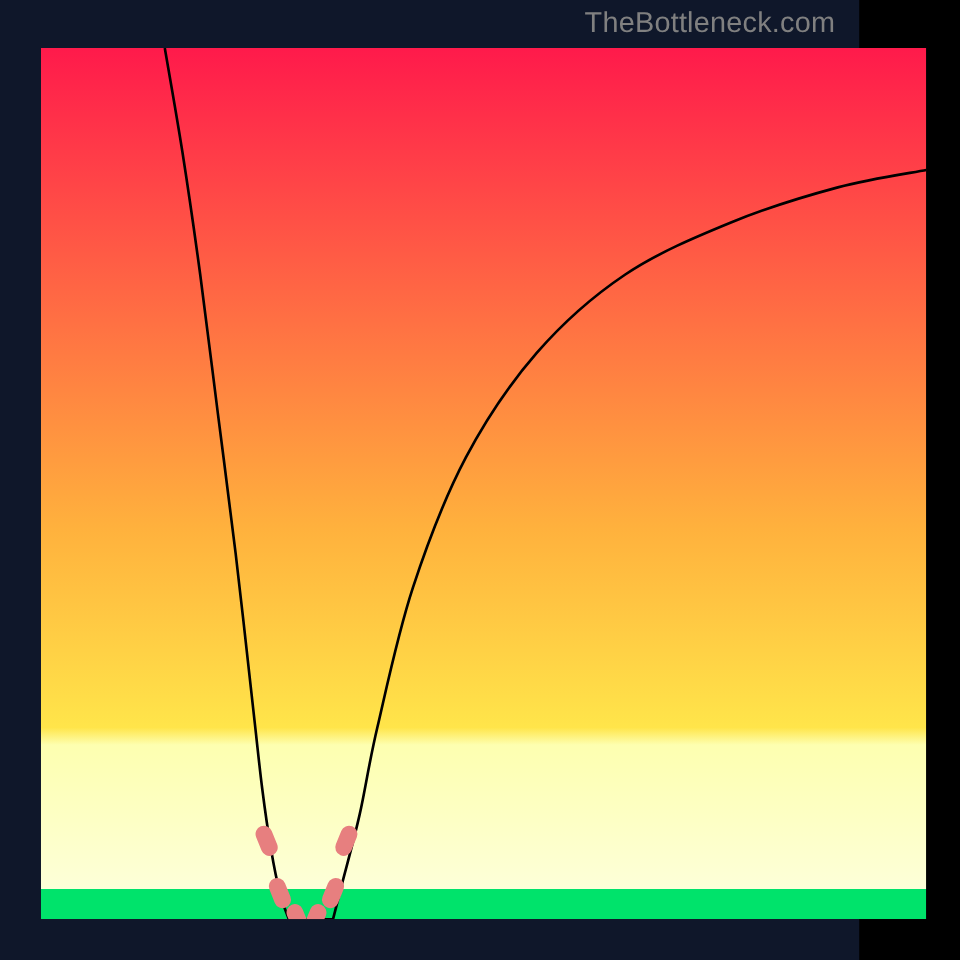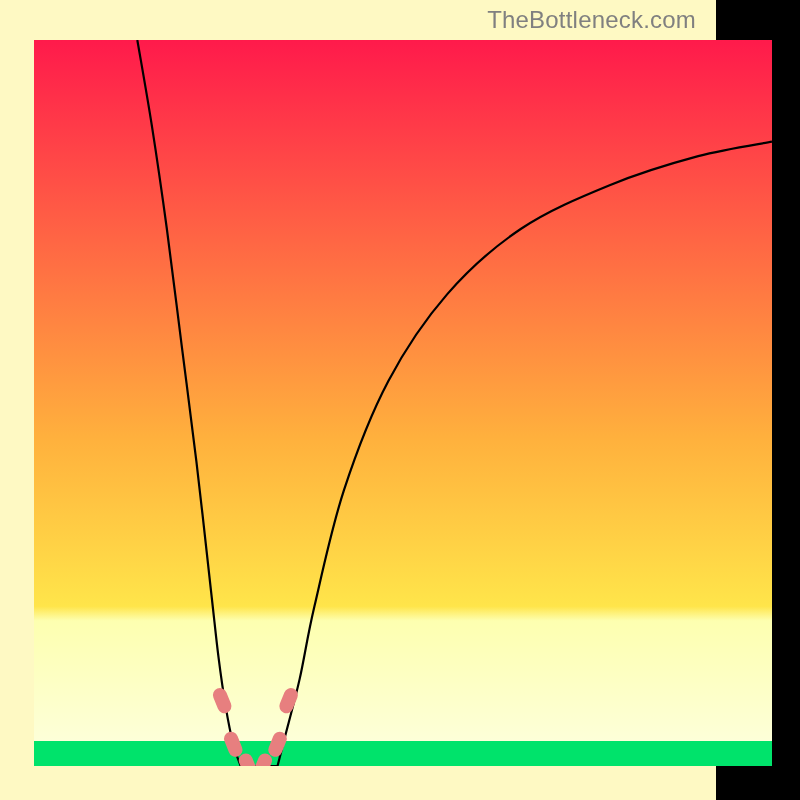--- a/index.html
+++ b/index.html
@@ -1,16 +1,16 @@
 <!DOCTYPE html>
 <html><head>
 <meta charset="utf-8">
 <style>
   html,body{margin:0;padding:0;width:800px;height:800px;overflow:hidden;background:#000}
-  .frame{position:absolute;left:0;top:0;width:716px;height:800px;background:#fef9c3}
+  .frame{position:absolute;left:0;top:0;width:716px;height:800px;background:#0f172a}
   .plot{position:absolute;left:34px;top:40px;width:738px;height:726px;overflow:hidden}
   .watermark{position:absolute;top:6px;right:20px;font:24px Arial,Helvetica,sans-serif;color:#808080;letter-spacing:.2px}
 </style>
 </head>
 <body>
 
 <div class="frame">
   <div class="watermark">TheBottleneck.com</div>
   <div class="plot">
     <svg width="738" height="726" viewBox="0 0 738 726">

